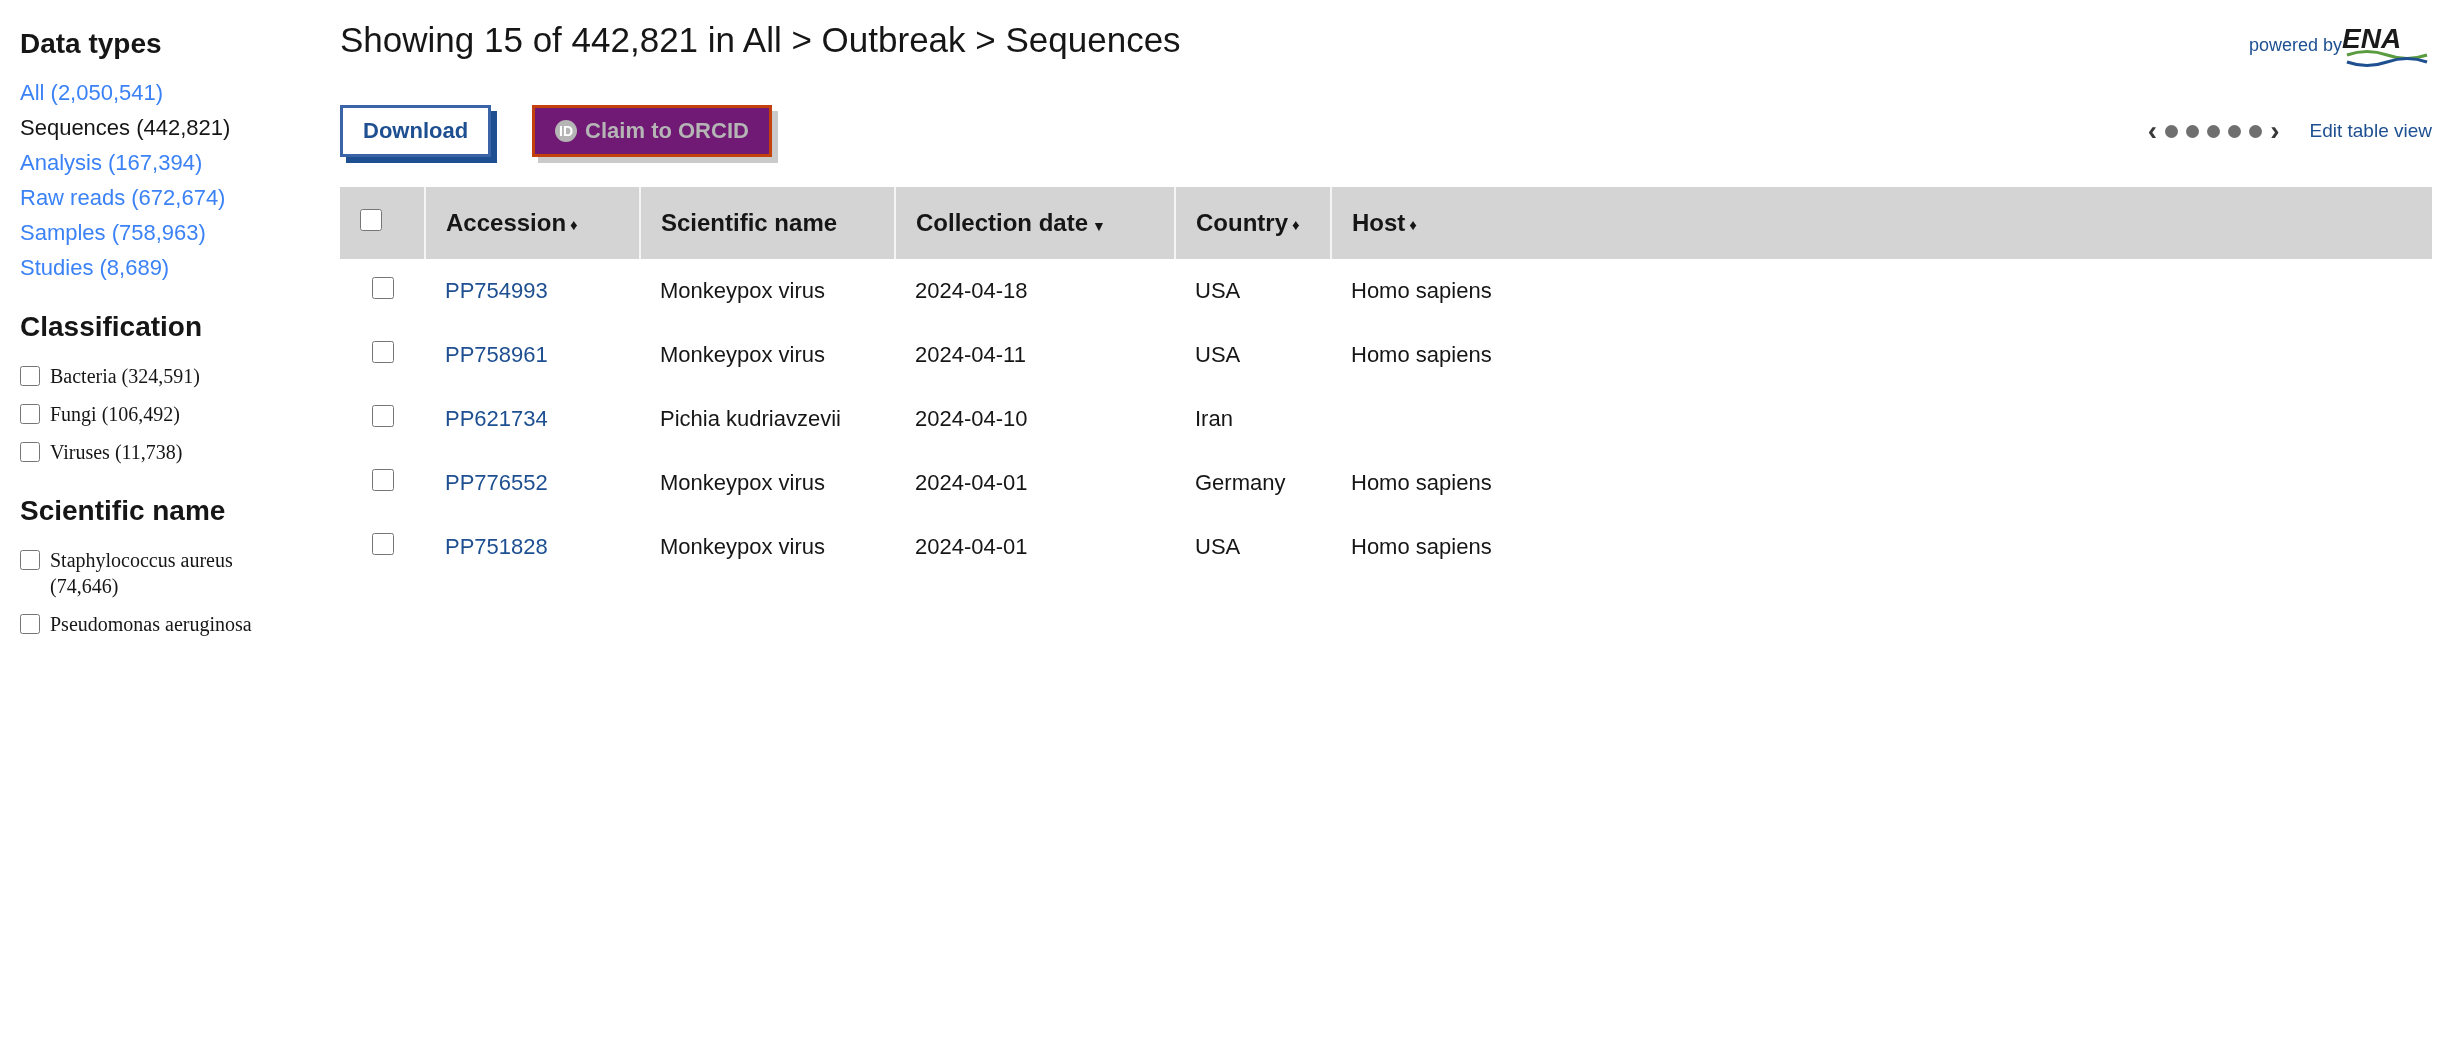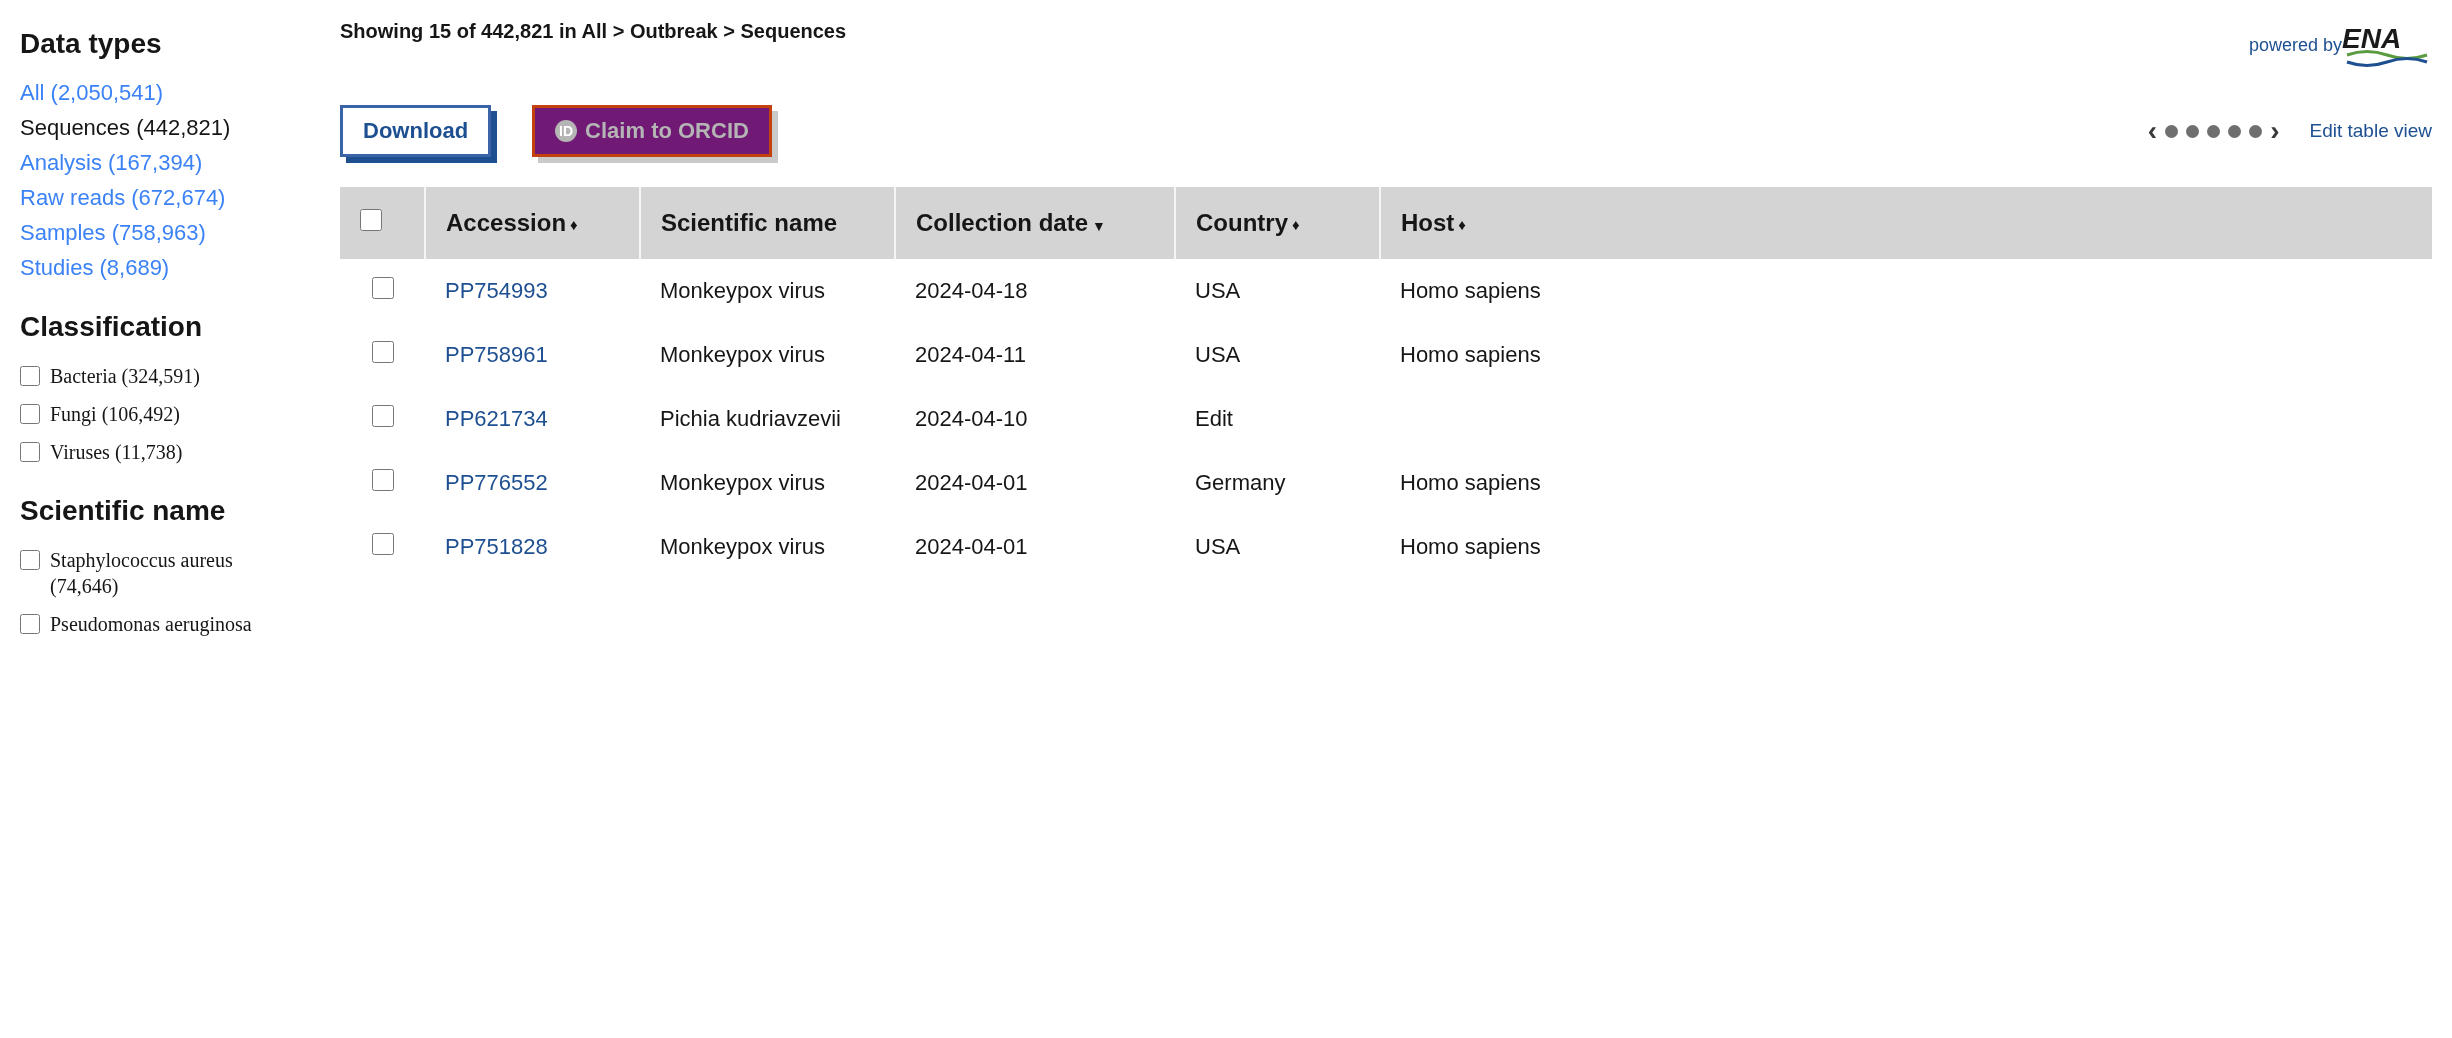--- a/index.html
+++ b/index.html
@@ -63,22 +63,22 @@
     .main {
       flex: 1;
     }
     .header-row {
       display: flex;
       justify-content: space-between;
       align-items: flex-start;
       margin-bottom: 35px;
     }
     .page-heading {
-      font-size: 20px;
-      font-weight: 700;
+      font-size: 35px;
+      font-weight: 400;
     }
     .ena-branding {
       display: flex;
       align-items: center;
       gap: 0;
     }
     .powered-by {
       font-size: 18px;
       color: #1d4f91;
     }
@@ -198,21 +198,21 @@
       letter-spacing: -2px;
     }
     .sort-down {
       font-size: 14px;
       margin-left: 4px;
     }
     .col-checkbox { width: 85px; text-align: center; }
     .col-accession { width: 215px; }
     .col-scientific { width: 255px; }
     .col-date { width: 280px; }
-    .col-country { width: 205px; }
+    .col-country { width: 156px; }
   </style>
 </head>
 <body>
 
 <div class="container">
   <aside class="sidebar">
     <h2 class="sidebar-section-title">Data types</h2>
     <nav>
       <a class="sidebar-link">All (2,050,541)</a>
       <a class="sidebar-link active">Sequences (442,821)</a>
@@ -324,21 +324,21 @@
             <td>Monkeypox virus</td>
             <td>2024-04-11</td>
             <td>USA</td>
             <td>Homo sapiens</td>
           </tr>
           <tr>
             <td class="col-checkbox" style="text-align: center;"><input type="checkbox" class="row-checkbox" style=""></td>
             <td><a class="accession-link">PP621734</a></td>
             <td>Pichia kudriavzevii</td>
             <td>2024-04-10</td>
-            <td>Edit</td>
+            <td>Iran</td>
             <td></td>
           </tr>
           <tr>
             <td class="col-checkbox" style="text-align: center;"><input type="checkbox" class="row-checkbox" style=""></td>
             <td><a class="accession-link">PP776552</a></td>
             <td>Monkeypox virus</td>
             <td>2024-04-01</td>
             <td>Germany</td>
             <td>Homo sapiens</td>
           </tr>

